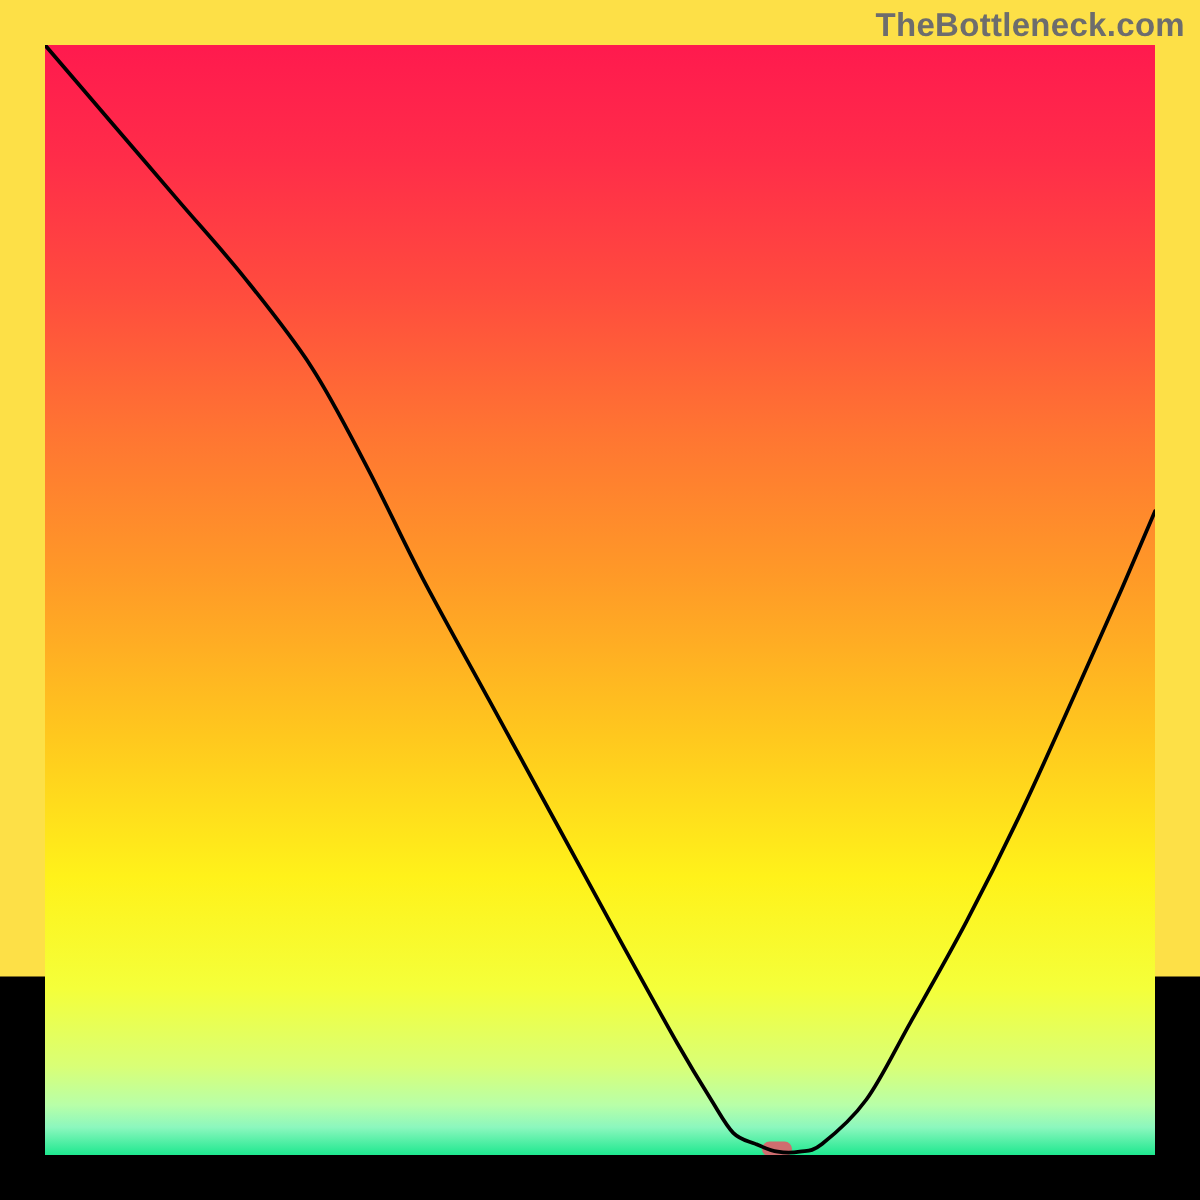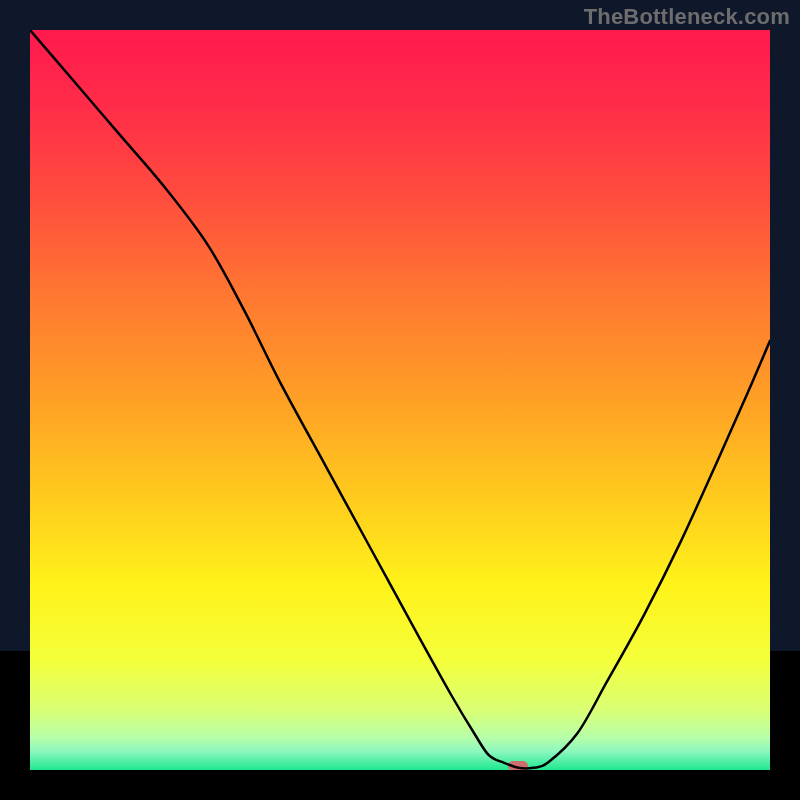--- a/index.html
+++ b/index.html
@@ -7,21 +7,21 @@
   padding: 0;
   width: 800px;
   height: 800px;
   background: #000;
   overflow: hidden;
 }
 .container {
   position: relative;
   width: 800px;
   height: 651px;
-  background: #0f172a;
+  background: #fde047;
 }
 .watermark {
   position: absolute;
   top: 4px;
   right: 10px;
   font-family: Arial, Helvetica, sans-serif;
   font-size: 22px;
   font-weight: bold;
   color: #6d6d6d;
   letter-spacing: 0.2px;

